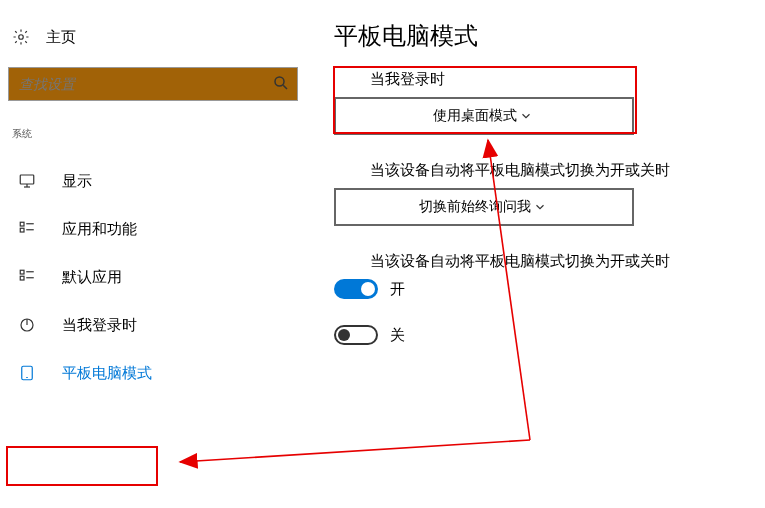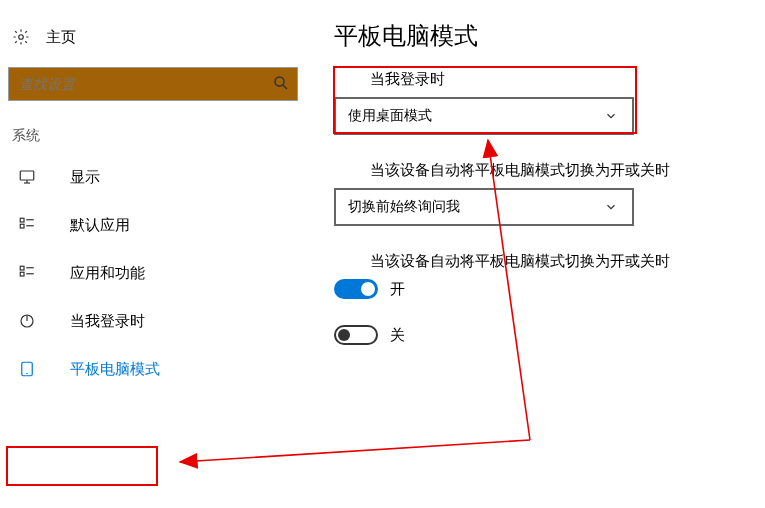--- a/index.html
+++ b/index.html
@@ -24,34 +24,34 @@
   .search-wrap {
     position: relative; width: 290px; margin-bottom: 20px;
   }
   .search-input {
     width: 100%; height: 34px; border: 1px solid #999;
     padding: 0 36px 0 10px; font-size: 14px; outline: none;
     background: #a16207;
     font-style: italic;
   }
   .search-icon { position: absolute; right: 8px; top: 7px; }
-  .category { color: #555; font-size: 14px; padding: 6px 4px 6px 4px; margin-bottom: 2px; }
+  .category { color: #555; font-size: 10px; padding: 6px 4px 6px 4px; margin-bottom: 10px; }
   .nav-item {
-    display: flex; align-items: center; gap: 34px;
+    display: flex; align-items: center; gap: 26px;
     height: 48px; padding: 0 10px;
     cursor: pointer;
   }
   .nav-item.active { color: #0078d7; }
   .nav-item .label { font-size: 15px; }
   .main { flex: 1; padding: 20px 40px 0 34px; position: relative; }
   .page-title { font-size: 24px; font-weight: 400; margin-bottom: 18px; }
   .field-label { font-size: 15px; margin-bottom: 8px; margin-left: 36px; }
   .dropdown {
     border: 2px solid #666; height: 38px; width: 300px;
-    display: flex; align-items: center; justify-content: space-between;
+    display: flex; align-items: center; justify-content: center;
     padding: 0 12px; font-size: 14px; cursor: pointer; background: #fff;
     margin-bottom: 26px;
   }
   .toggle-row { display: flex; align-items: center; gap: 12px; margin-bottom: 26px; }
   .toggle {
     width: 44px; height: 20px; border-radius: 10px; position: relative;
     cursor: pointer;
   }
   .toggle.on { background: #0078d7; }
   .toggle.on .knob {
@@ -105,38 +105,38 @@
             <line x1="12" y1="16" x2="12" y2="20"></line>
         </svg>
       </span>
       <span class="label">显示</span>
     </div>
 
     <div class="nav-item">
       <span class="icon">
         <svg width="18" height="18" viewBox="0 0 24 24" fill="none" stroke="#333" stroke-width="1.6">
           <rect x="3" y="3" width="5" height="5"></rect>
+            <rect x="3" y="11" width="5" height="5"></rect>
+            <line x1="11" y1="5" x2="21" y2="5"></line>
+            <line x1="11" y1="13" x2="21" y2="13"></line>
+        </svg>
+      </span>
+      <span class="label">应用和功能</span>
+    </div>
+
+    <div class="nav-item">
+      <span class="icon">
+        <svg width="18" height="18" viewBox="0 0 24 24" fill="none" stroke="#333" stroke-width="1.6">
+          <rect x="3" y="3" width="5" height="5"></rect>
             <line x1="11" y1="5" x2="21" y2="5"></line>
             <rect x="3" y="11" width="5" height="5"></rect>
             <line x1="11" y1="13" x2="21" y2="13"></line>
         </svg>
       </span>
       <span class="label">默认应用</span>
-    </div>
-
-    <div class="nav-item">
-      <span class="icon">
-        <svg width="18" height="18" viewBox="0 0 24 24" fill="none" stroke="#333" stroke-width="1.6">
-          <rect x="3" y="3" width="5" height="5"></rect>
-            <rect x="3" y="11" width="5" height="5"></rect>
-            <line x1="11" y1="5" x2="21" y2="5"></line>
-            <line x1="11" y1="13" x2="21" y2="13"></line>
-        </svg>
-      </span>
-      <span class="label">应用和功能</span>
     </div>
 
 
     <div class="nav-item">
       <span class="icon">
         <svg width="18" height="18" viewBox="0 0 24 24" fill="none" stroke="#333" stroke-width="1.6">
           <circle cx="12" cy="12" r="8"></circle>
             <line x1="12" y1="4" x2="12" y2="12"></line>
         </svg>
       </span>

